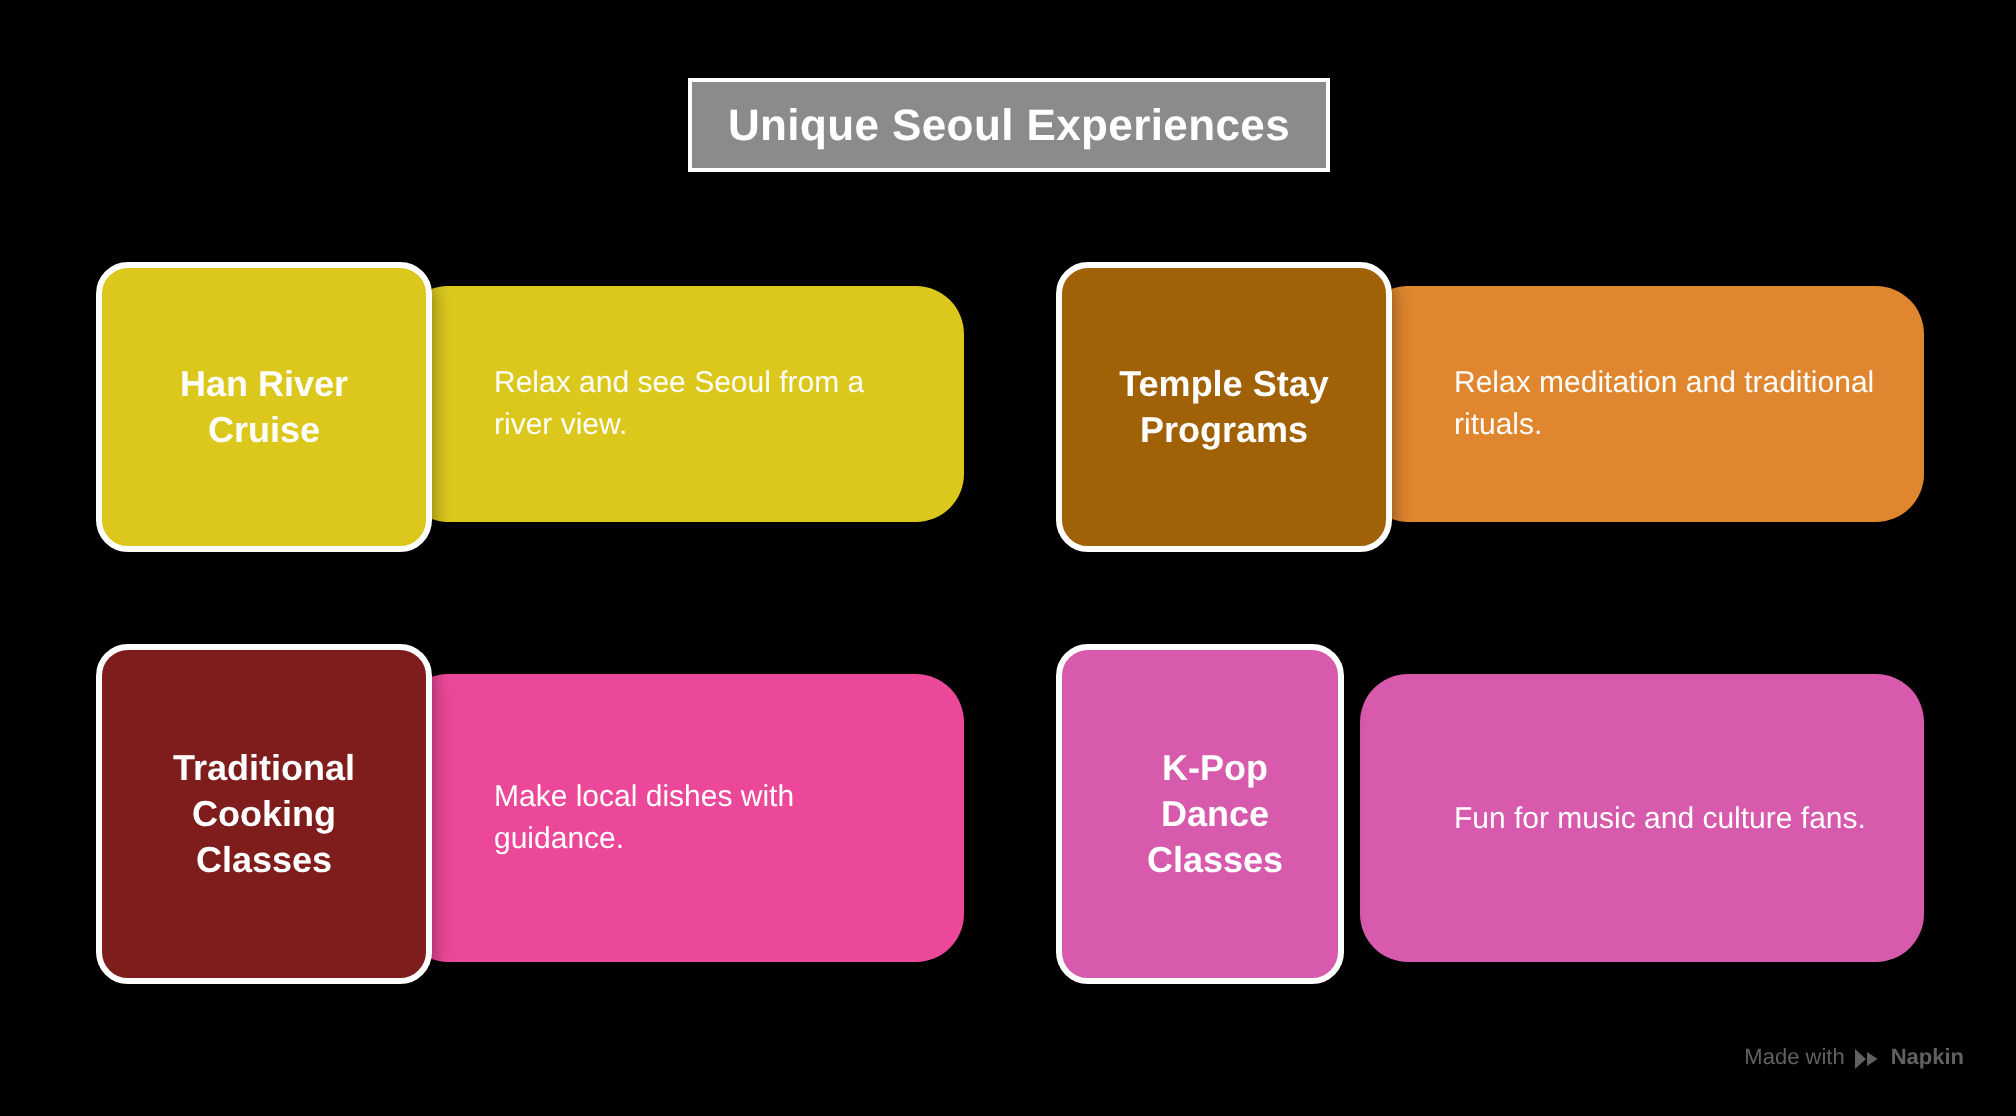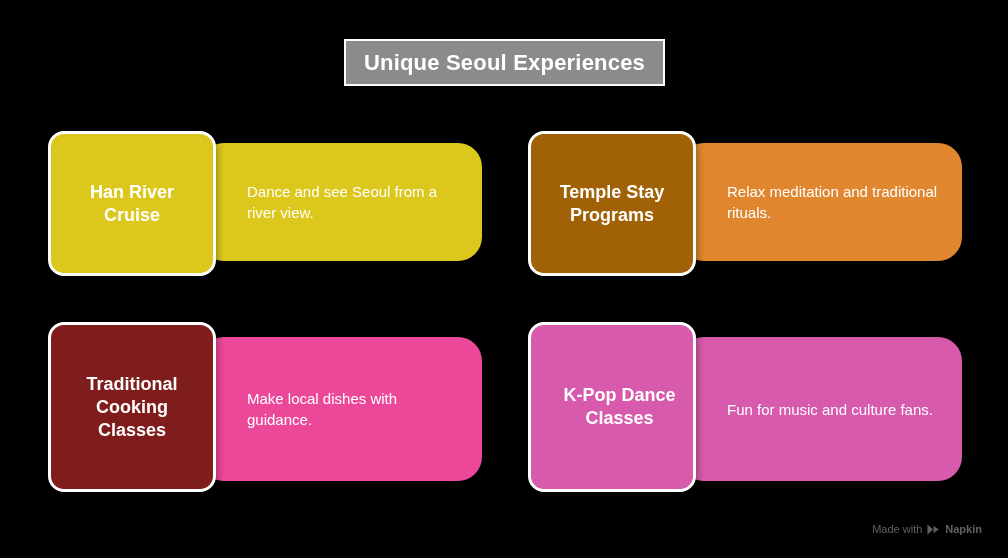--- a/index.html
+++ b/index.html
@@ -74,21 +74,21 @@
   }
 
   
   .sq1 { left: 48px;  top: 131px; width: 168px; height: 145px; }
   .rc1 { left: 200px; top: 143px; width: 282px; height: 118px; }
   .sq2 { left: 528px; top: 131px; width: 168px; height: 145px; }
   .rc2 { left: 680px; top: 143px; width: 282px; height: 118px; }
   
   .sq3 { left: 48px;  top: 322px; width: 168px; height: 170px; }
   .rc3 { left: 200px; top: 337px; width: 282px; height: 144px; }
-  .sq4 { left: 528px; top: 322px; width: 168px; height: 170px; padding-left: 31px; }
+  .sq4 { left: 528px; top: 322px; width: 144px; height: 170px; padding-left: 31px; }
   .rc4 { left: 680px; top: 337px; width: 282px; height: 144px; }
 
   
   .watermark {
     position: absolute;
     right: 26px;
     bottom: 23px;
     display: flex;
     align-items: center;
     gap: 5px;
@@ -102,21 +102,21 @@
 </head>
 <body>
 
 <div class="canvas">
 
   <div class="title-box" style="background-color: rgb(139, 139, 139); border-color: rgb(255, 255, 255);">
     <span class="title-text">Unique Seoul Experiences</span>
   </div>
 
   <div class="card-rect rc1" style="background-color: rgb(220, 200, 29);">
-    <span class="card-desc">Dance and see Seoul from a river view.</span>
+    <span class="card-desc">Relax and see Seoul from a river view.</span>
   </div>
   <div class="card-square sq1" style="background-color: rgb(220, 200, 29);">
     <span class="card-title">Han River Cruise</span>
   </div>
 
   <div class="card-rect rc2" style="background-color: rgb(224, 134, 47);">
     <span class="card-desc">Relax meditation and traditional rituals.</span>
   </div>
   <div class="card-square sq2" style="background-color: #a16207;">
     <span class="card-title">Temple Stay Programs</span>

